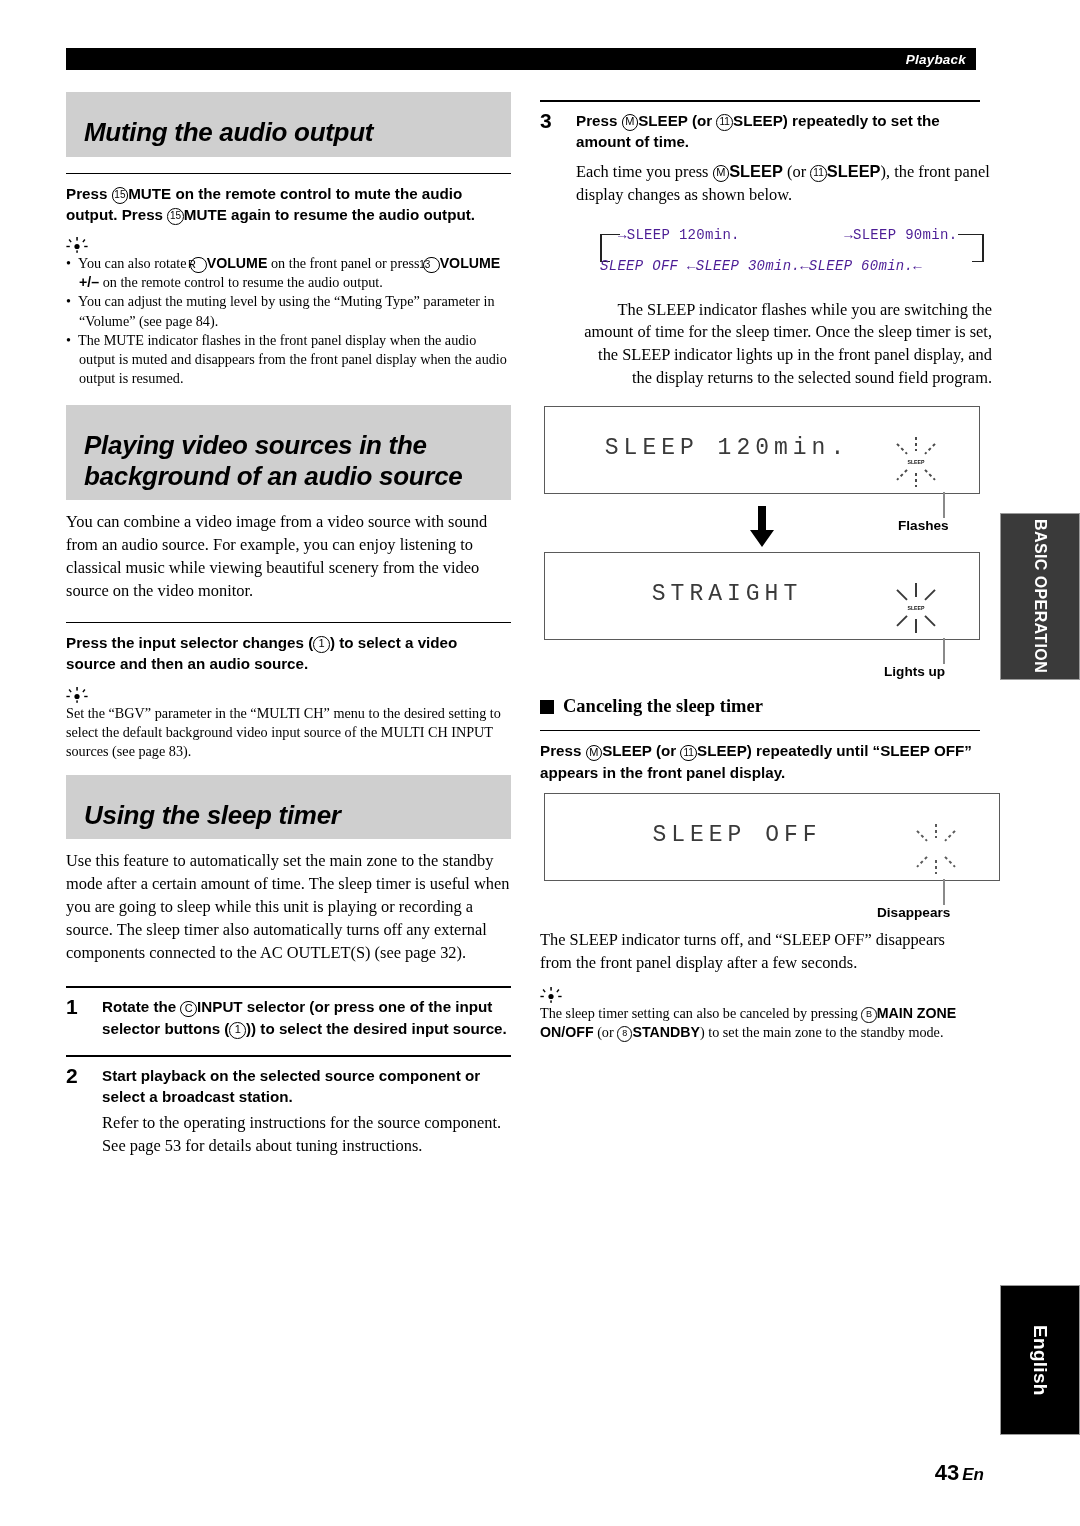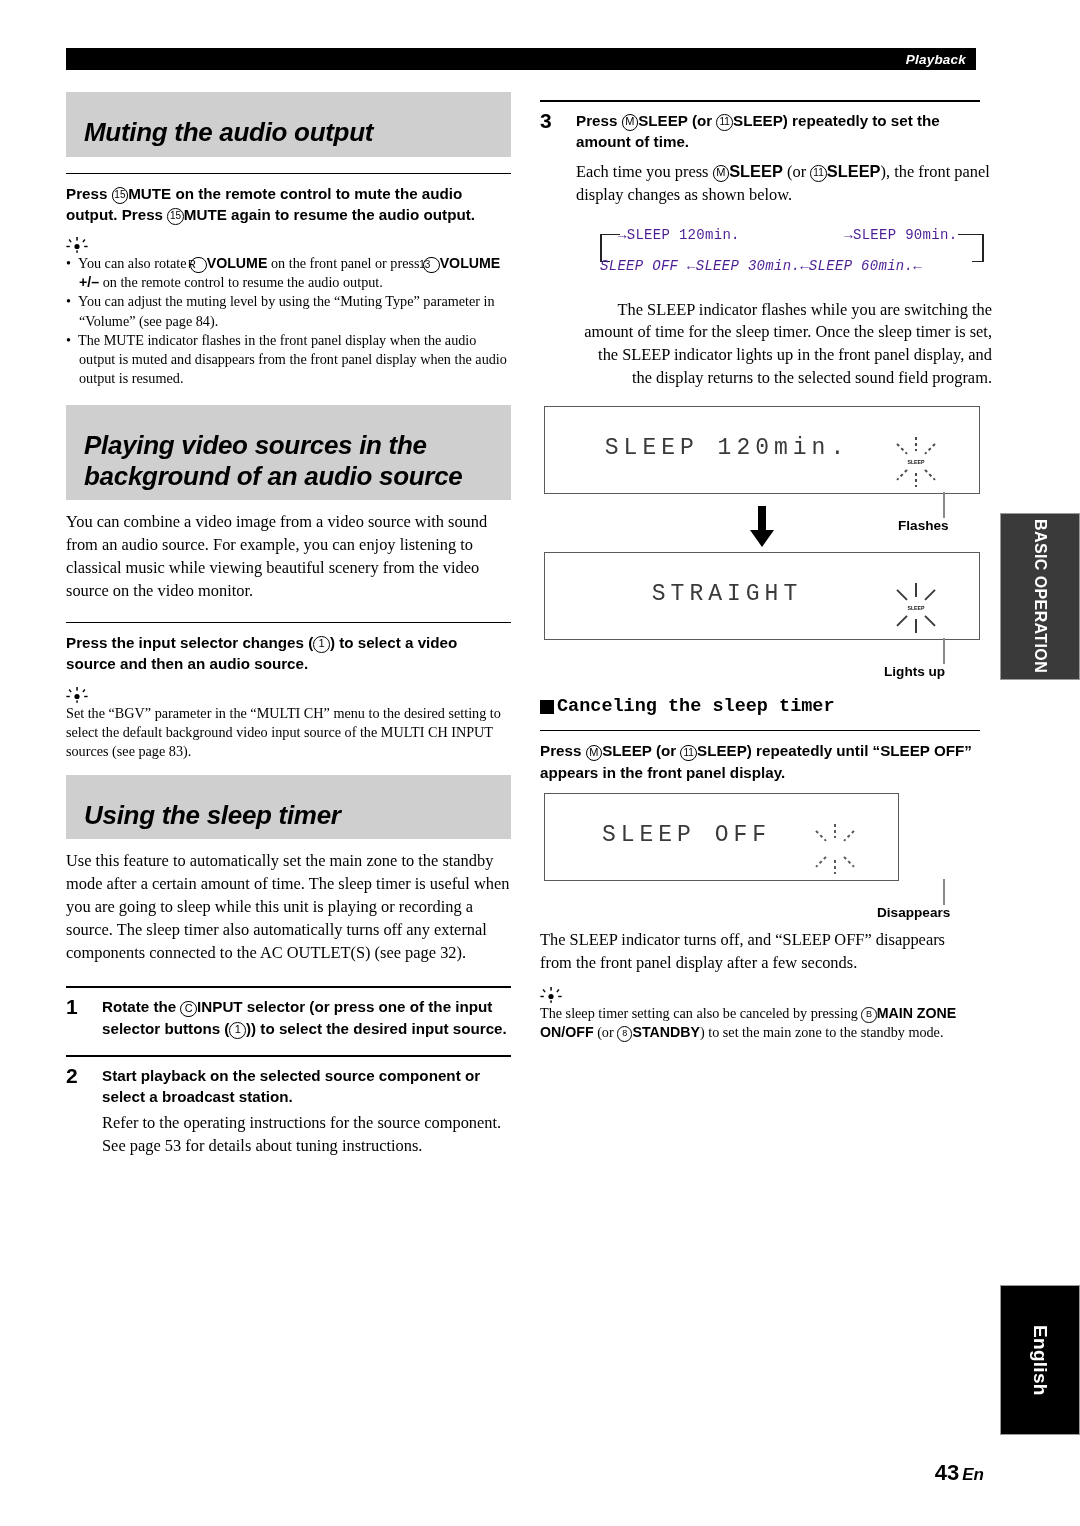--- a/index.html
+++ b/index.html
@@ -169,22 +169,22 @@
   }
 
   
   .downarrow{
     position:absolute; left:50%; transform:translateX(-50%);
     width:26px; height:42px;
   }
 
   
   .sub-head{
-    display:flex; align-items:center; gap:3px;
-    font-family:Liberation Mono, monospace;
+    display:flex; align-items:center; gap:9px;
+    font-family:Liberation Serif, serif;
     font-weight:bold; font-size:18.5px;
     margin:0;
   }
   .sq{ width:14px; height:14px; background:#000; flex:0 0 14px; }
 
   
   .tab{
     position:absolute; right:0;
     display:flex; align-items:center; justify-content:center;
     color:#fff;
@@ -374,21 +374,21 @@
 
     <div class="sub-head" style="margin-top:56px;">
       <span class="sq"></span>
       <span>Canceling the sleep timer</span>
     </div>
 
     <div class="rule-thin" style="margin-top:13px; margin-bottom:9px;"></div>
 
     <p class="instr"><span>Press </span><span class="circ c1">M</span><span>SLEEP</span><span> (or </span><span class="circ c2">11</span><span>SLEEP</span><span>) repeatedly until “SLEEP OFF” appears in the front panel display.</span></p>
 
-    <div style="position:relative; margin-top:10px; margin-left:4px; width:355px;">
+    <div style="position:relative; margin-top:10px; margin-left:4px; width:456px;">
       <div class="lcd">
         <div class="lcd-text">SLEEP OFF</div>
         <div class="ind">
           <svg width="54" height="54" viewBox="0 0 54 54">
             <g stroke="#5a5a5a" stroke-width="2" stroke-linecap="butt" stroke-dasharray="3,3">
               <line x1="27" y1="2" x2="27" y2="16"></line>
               <line x1="27" y1="38" x2="27" y2="52"></line>
               <line x1="8" y1="9" x2="18" y2="19"></line>
               <line x1="36" y1="35" x2="46" y2="45"></line>
               <line x1="46" y1="9" x2="36" y2="19"></line>

